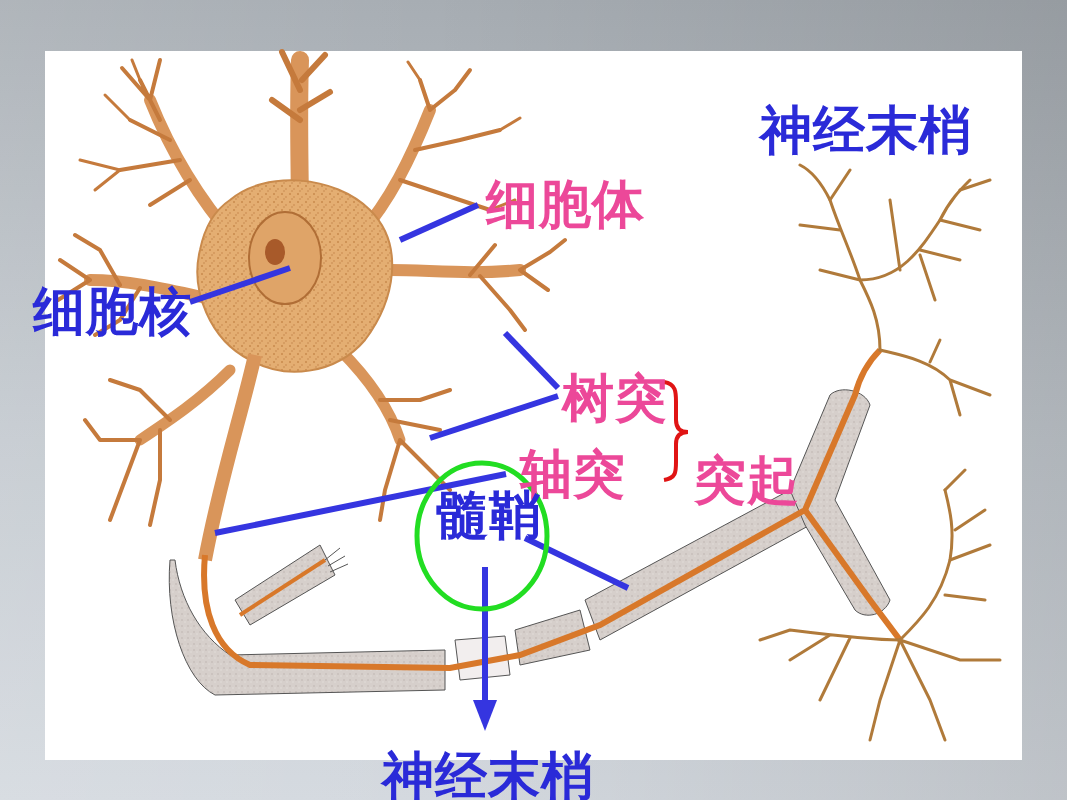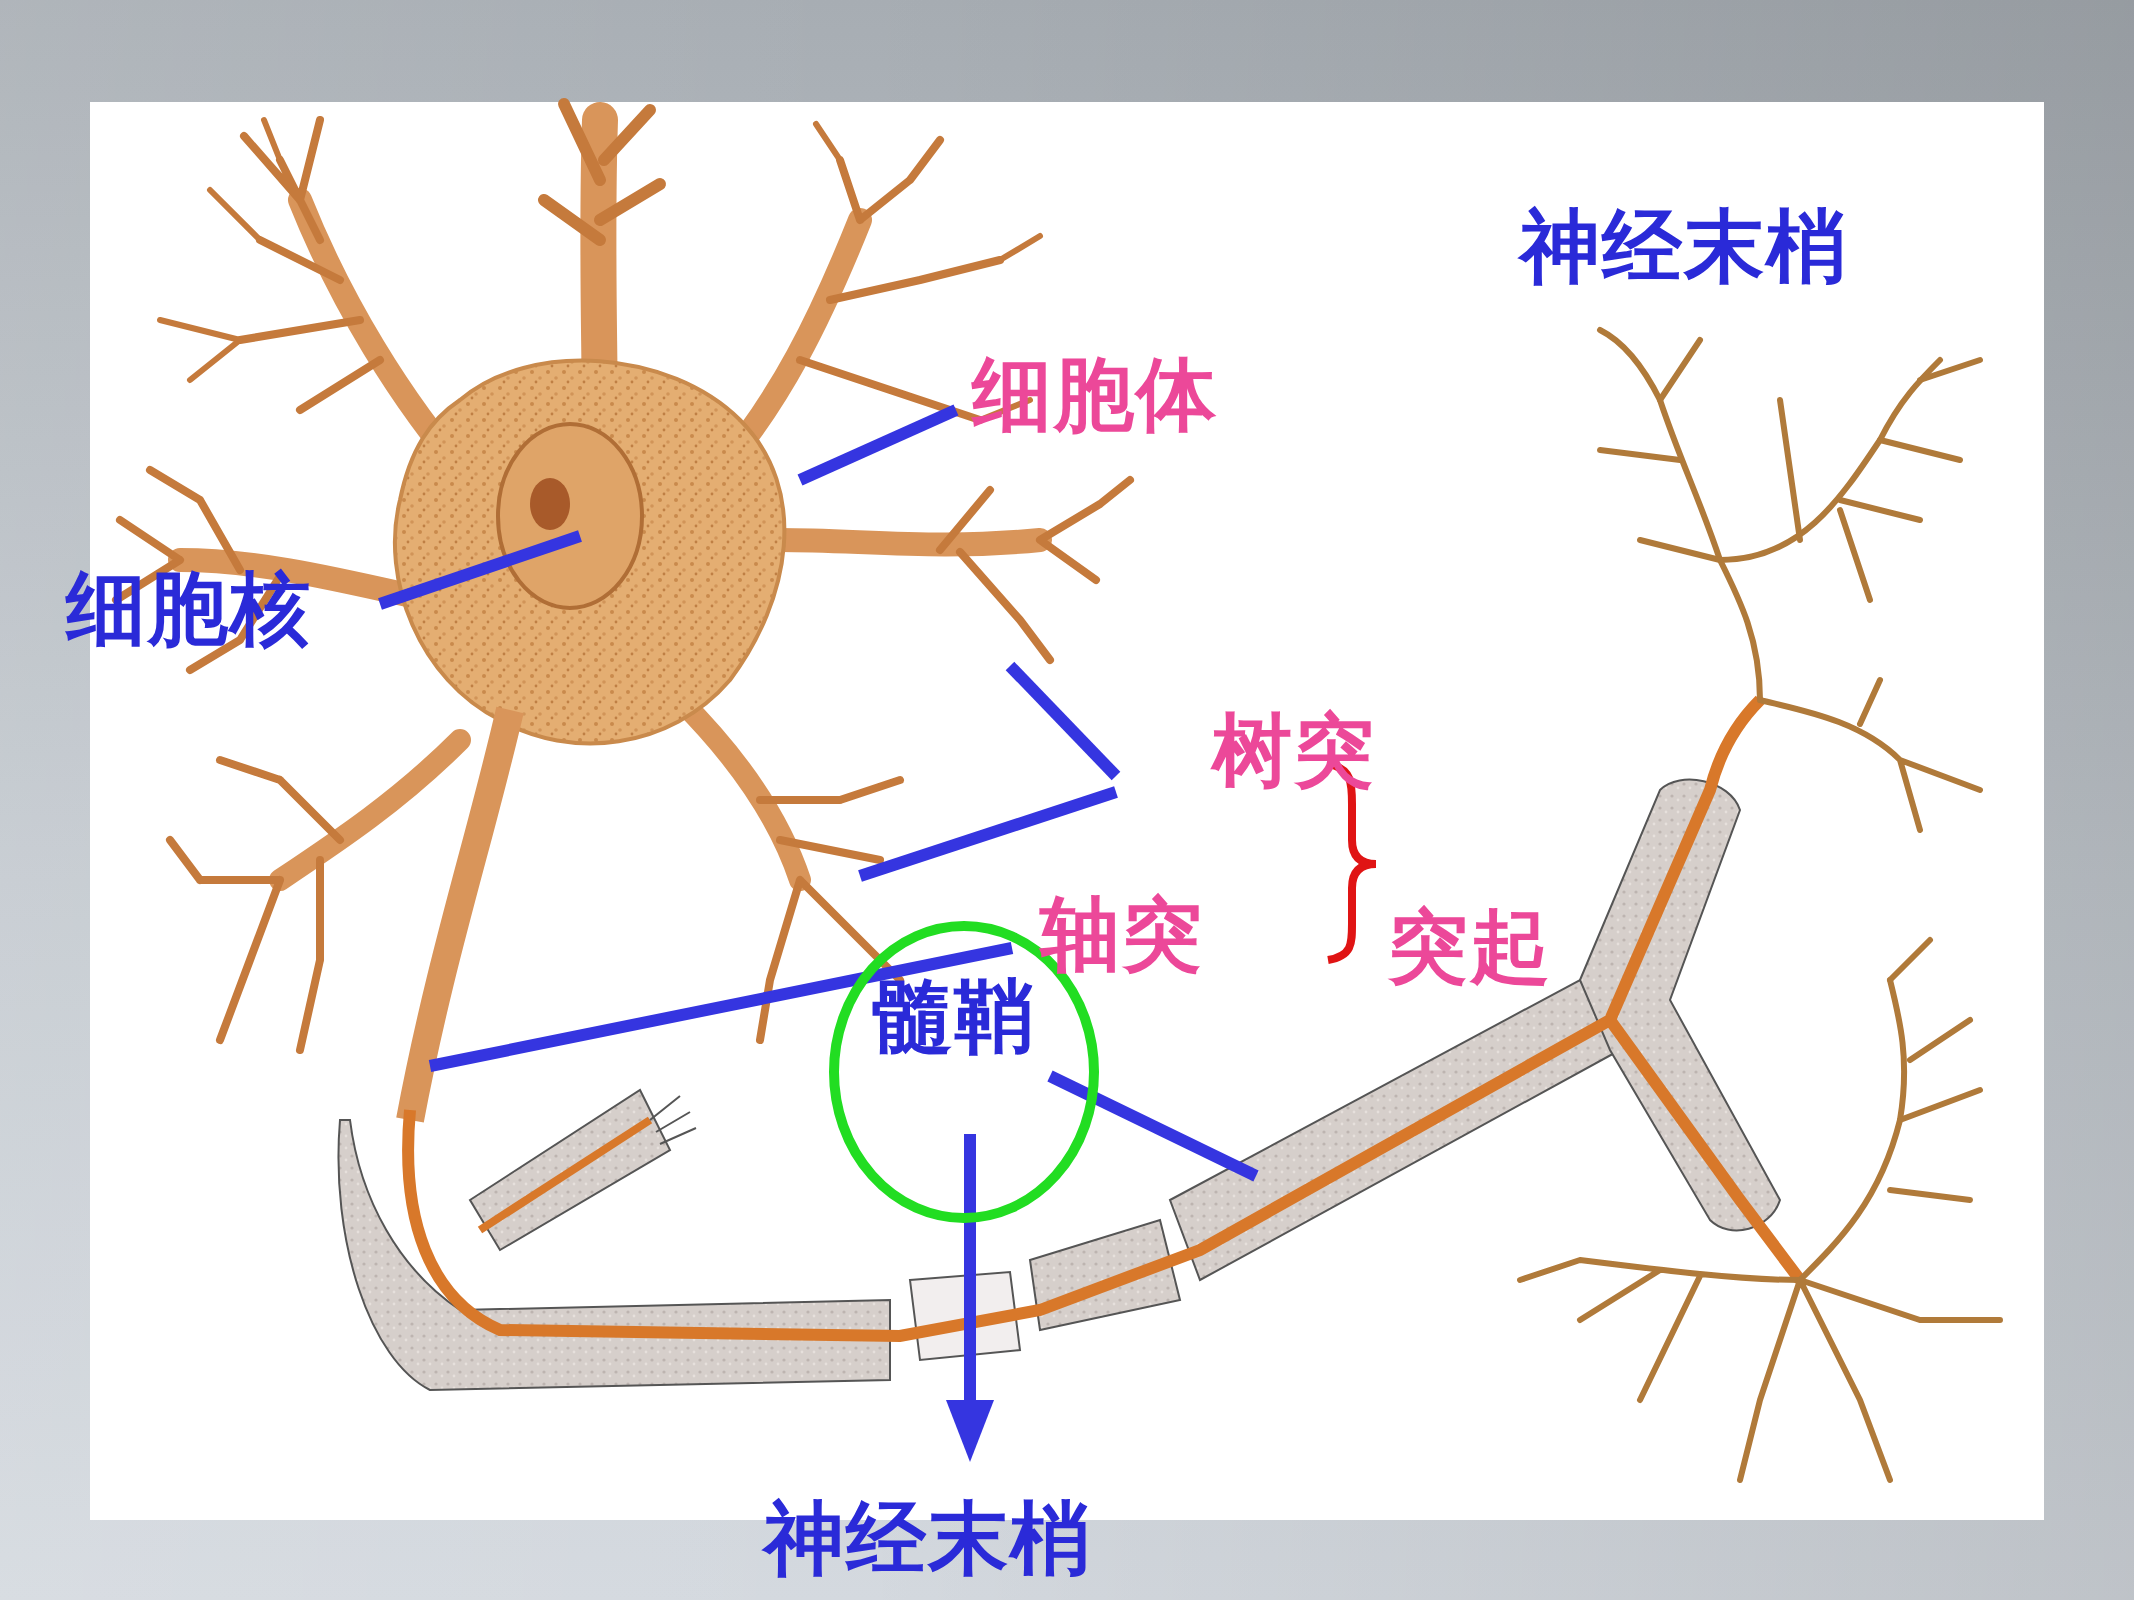--- a/index.html
+++ b/index.html
@@ -11,21 +11,21 @@
   .slide-bg-side {
     position: absolute; inset: 0;
     background: linear-gradient(90deg, rgba(255,255,255,0.10) 0%, rgba(0,0,0,0) 40%, rgba(0,0,0,0.10) 100%);
   }
   .panel {
     position: absolute; left: 45px; top: 51px; width: 977px; height: 709px;
     background: #ffffff;
   }
   svg.diagram { position: absolute; left: 0; top: 0; }
   .label {
-    position: absolute; font-weight: bold; font-size: 40px; line-height: 1;
+    position: absolute; font-weight: bold; font-size: 52px; line-height: 1;
     letter-spacing: 1px; white-space: nowrap;
     font-family: "DejaVu Sans", sans-serif;
   }
   .blue { color: #2a2ad8; }
   .red { color: #ec4899; }
 </style>
 </head>
 <body>
 
 <div class="slide-bg-side"></div>
@@ -117,17 +117,17 @@
   <polygon points="473,700 497,700 485,731" fill="#3535e0"></polygon>
 
   <ellipse cx="482" cy="536" rx="65" ry="73" fill="none" stroke="#22dd22" stroke-width="5"></ellipse>
 
   <path d="M664 382 C676 384 676 392 676 402 L676 420 C676 428 680 432 688 432 C680 432 676 436 676 444 L676 462 C676 472 676 478 664 480" stroke="#e01414" stroke-width="4" fill="none"></path>
 </svg>
 
 <div class="label blue" style="left:760px;top:104px;">神经末梢</div>
 <div class="label red" style="left:486px;top:178px;">细胞体</div>
 <div class="label blue" style="left:33px;top:285px;">细胞核</div>
-<div class="label red" style="left:562px;top:356px;margin-left:44px;">树突</div>
+<div class="label red" style="left:562px;top:372px;">树突</div>
 <div class="label red" style="left:694px;top:414px;margin-top:40px;">突起</div>
 <div class="label red" style="left:520px;top:448px;">轴突</div>
 <div class="label blue" style="left:436px;top:489px;">髓鞘</div>
 <div class="label blue" style="left:382px;top:750px;">神经末梢</div>
 
 </body></html>

